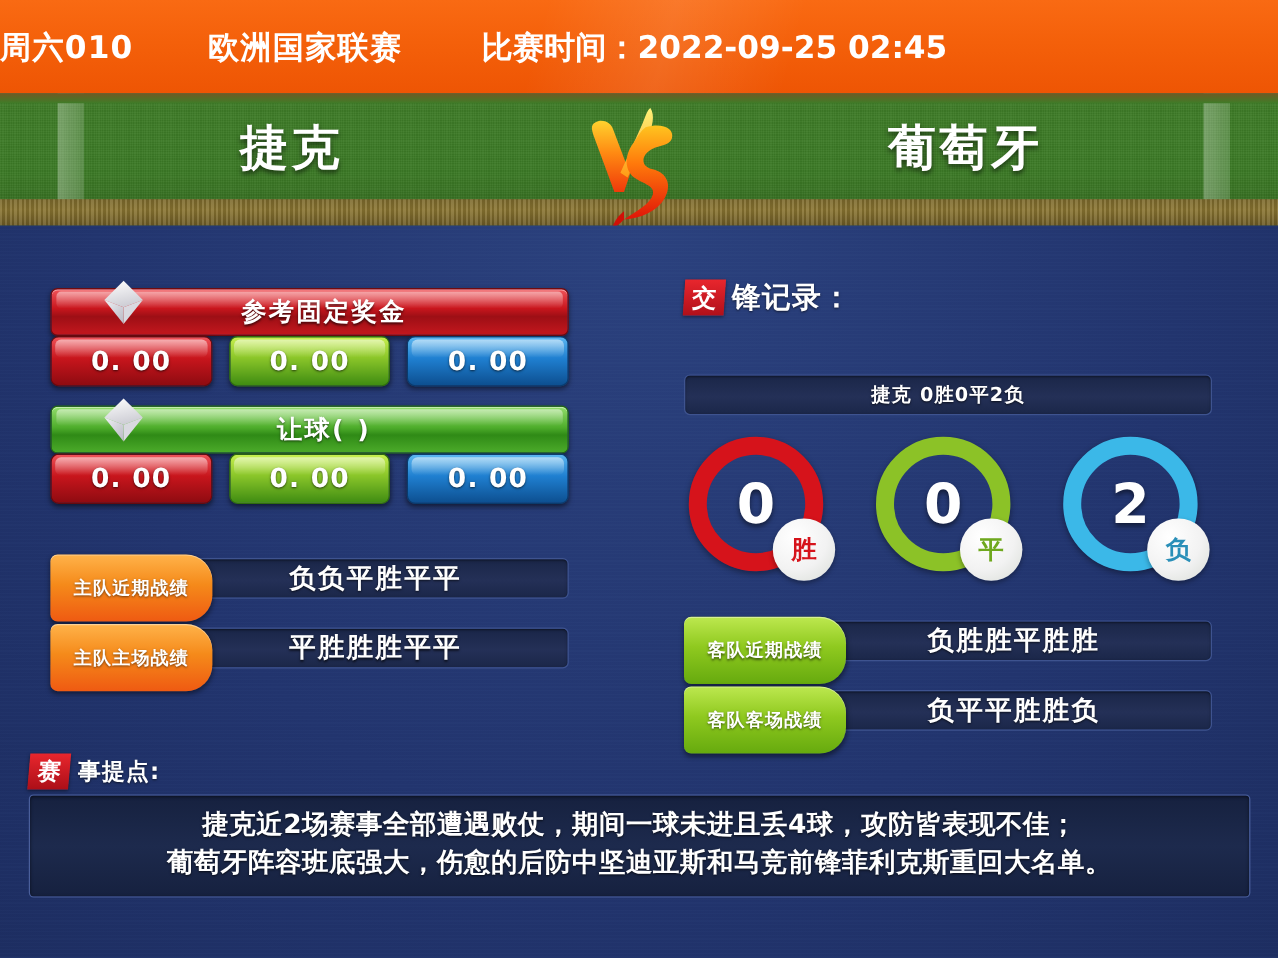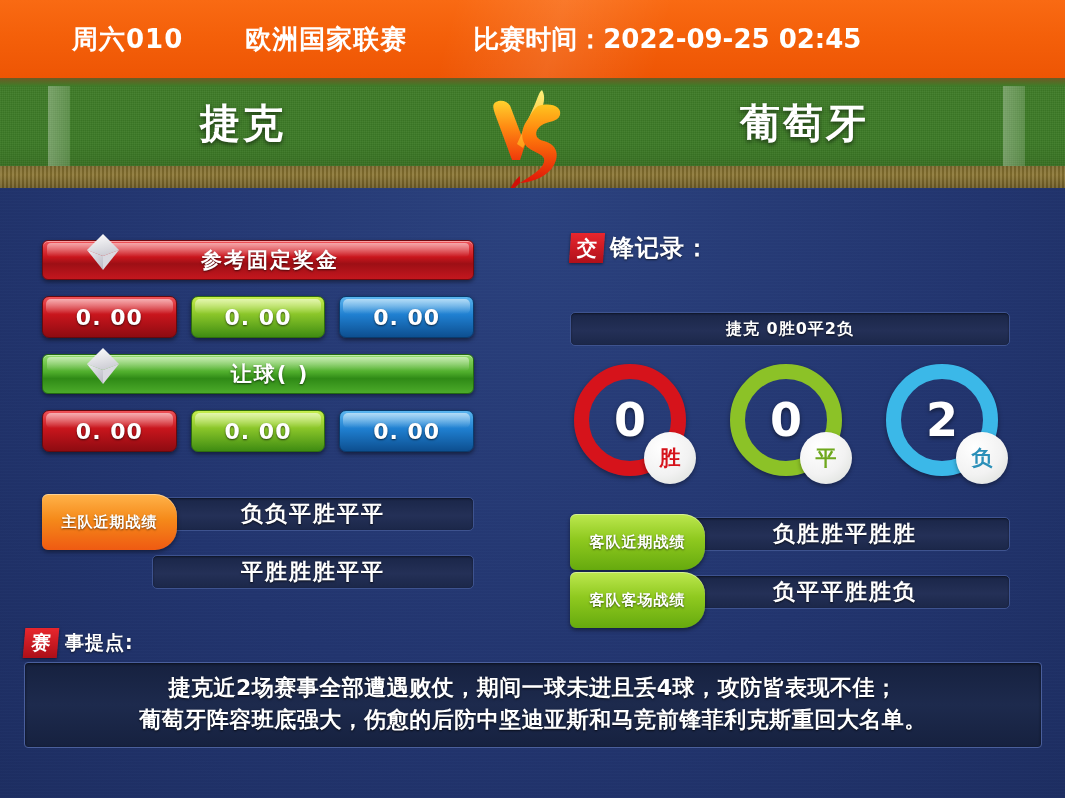--- a/index.html
+++ b/index.html
@@ -16,21 +16,21 @@
     position:absolute; left:0; top:0; width:1065px; height:78px;
     background:linear-gradient(180deg,#f96a13 0%,#f4600a 45%,#ee5504 100%);
     overflow:hidden;
   }
   .header:before{
     content:""; position:absolute; left:0; top:0; width:100%; height:100%;
     background:linear-gradient(105deg, rgba(255,255,255,0) 42%, rgba(255,255,255,.10) 52%, rgba(255,255,255,0) 62%);
   }
   .header-inner{
     position:relative; height:78px; display:flex; align-items:center;
-    padding-left:72px; color:#ffffff; white-space:nowrap;
+    color:#ffffff; white-space:nowrap;
   }
   .h-round { font-size:26px; font-weight:bold; letter-spacing:1px; }
   .h-league { font-size:26px; font-weight:bold; letter-spacing:1px; margin-left:62px; }
   .h-time { font-size:26px; font-weight:bold; letter-spacing:0px; margin-left:66px; }
 
   
   .pitch {
     position:absolute; left:0; top:78px; width:1065px; height:110px;
     background:
       linear-gradient(180deg, rgba(0,0,0,.30) 0%, rgba(0,0,0,0) 7%),
@@ -87,21 +87,21 @@
     content:""; position:absolute; inset:0; opacity:.35;
     background-image:repeating-linear-gradient(0deg, rgba(255,255,255,.03) 0 1px, rgba(0,0,0,.03) 1px 3px);
   }
 
   
   .col-left{ position:absolute; left:42px; top:52px; width:432px; }
   .col-right{ position:absolute; left:570px; top:44px; width:440px; }
 
   
   .ribbon{
-    position:relative; height:40px; border-radius:6px; margin-bottom:16px;
+    position:relative; height:40px; border-radius:6px; 
     display:flex; align-items:center; justify-content:center;
     color:#fff; font-size:21px; font-weight:bold; letter-spacing:2px;
     text-shadow:0 1px 2px rgba(0,0,0,.6);
     box-shadow:0 2px 4px rgba(0,0,0,.45), inset 0 1px 0 rgba(255,255,255,.45);
     padding-left:24px;
   }
   .ribbon.red{
     background:linear-gradient(180deg,#f0545a 0%,#c9161d 42%,#9d0f15 60%,#c4171e 100%);
     border:1px solid #6f0b10;
   }
@@ -359,20 +359,21 @@
 
       <div style="height:26px"></div>
 
       <div class="form-row">
         <div class="form-val">负负平胜平平</div>
         <div class="form-tag orange">主队近期战绩</div>
       </div>
 
       <div class="form-row">
         <div class="form-val">平胜胜胜平平</div>
+        <div class="form-tag orange">主队主场战绩</div>
       </div>
 
     </div>
 
     <div class="col-right">
 
       <div class="h2h-head">
         <span class="h2h-badge">交</span>
         <span class="h2h-title">锋记录：</span>
       </div>

